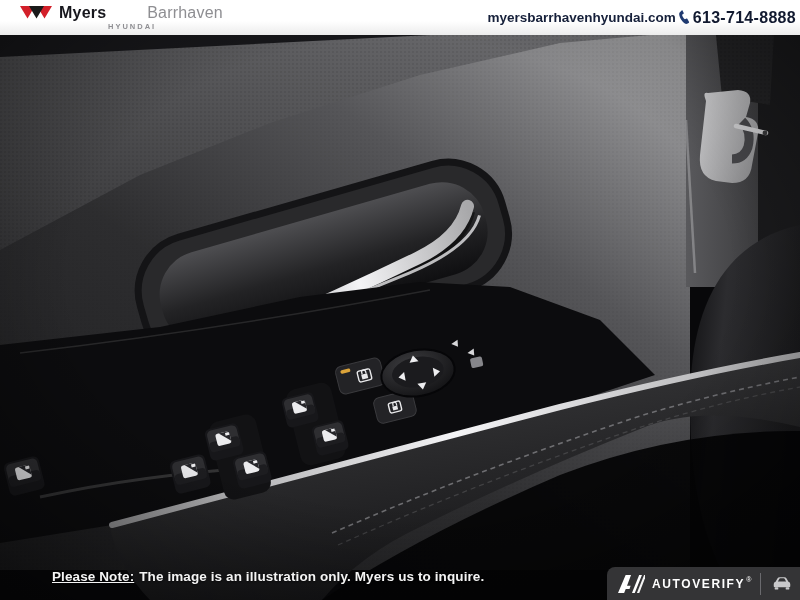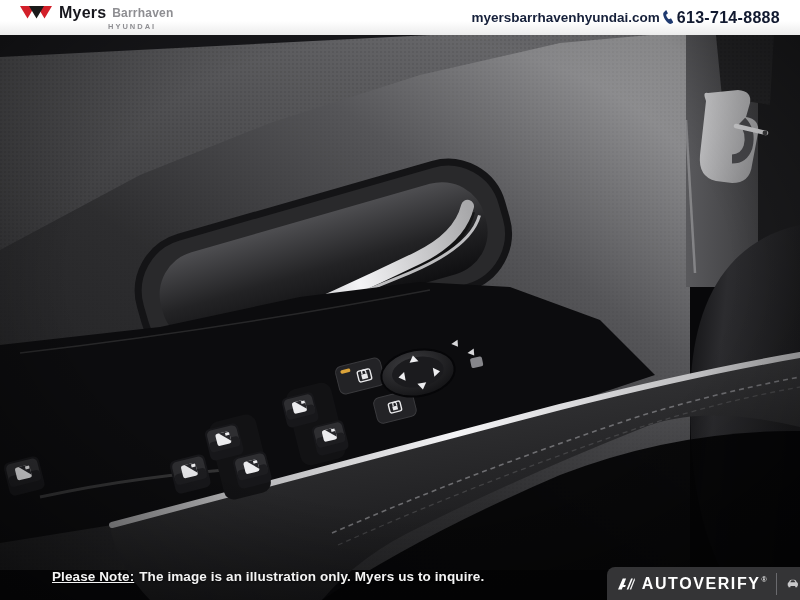--- a/index.html
+++ b/index.html
@@ -4,39 +4,39 @@
 <style>
   html,body{margin:0;padding:0;background:#555;}
   #stage{position:relative;width:800px;height:600px;overflow:hidden;
          font-family:"Liberation Sans",sans-serif;background:#0a0a0c;}
   
   #header{position:absolute;left:0;top:0;width:800px;height:35px;
           background:linear-gradient(#ffffff 60%,#ececec);z-index:5;}
   #logo-block{position:absolute;left:20px;top:5px;line-height:1;}
   .logo-row{display:flex;align-items:center;gap:6px;}
   .dealer-bold{font-size:16px;font-weight:bold;color:#17171d;letter-spacing:.2px;}
-  .dealer-light{font-size:12px;font-weight:700;color:#8e8e92;letter-spacing:.2px;}
+  .dealer-light{font-size:16px;font-weight:400;color:#8e8e92;letter-spacing:.2px;margin-left:35px;}
   .dealer-sub{font-size:7.5px;font-weight:bold;color:#8e8e92;letter-spacing:2px;
               margin:2px 0 0 88px;}
-  #contact-block{position:absolute;right:20px;top:0;height:35px;display:flex;
+  #contact-block{position:absolute;right:4px;top:0;height:35px;display:flex;
                  align-items:center;}
   .site-text{font-size:13.5px;font-weight:bold;color:#16203a;}
   .phone-text{font-size:16px;font-weight:bold;color:#121a30;letter-spacing:.3px;}
   
   #photo{position:absolute;left:0;top:35px;width:800px;height:565px;}
   
   #note{position:absolute;left:8px;top:569px;z-index:6;color:#f4f4f4;
         font-size:13.5px;font-weight:bold;letter-spacing:.1px;white-space:nowrap;
         text-shadow:0 1px 2px rgba(0,0,0,.6);}
   #note .lbl{text-decoration:underline;margin-right:5px;padding-left:44px;}
   
   #av-badge{position:absolute;left:607px;top:567px;width:193px;height:33px;
             background:#343436;border-radius:8px 0 0 0;z-index:6;
             display:flex;align-items:center;padding-left:11px;box-sizing:border-box;}
-  #av-badge .brand{color:#fff;font-weight:bold;font-size:16px;letter-spacing:1.6px;margin-left:7px;}
+  #av-badge .brand{color:#fff;font-weight:bold;font-size:12px;letter-spacing:1.6px;margin-left:7px;}
   #av-badge .reg{color:#fff;font-size:7px;vertical-align:top;position:relative;top:-4px;margin-left:1px;}
   #av-badge .divider{width:1px;height:22px;background:#6a6a6e;margin:0 10px 0 9px;}
 </style>
 </head>
 <body>
 
 <div id="stage">
 
   <div id="header">
     <div id="logo-block">

